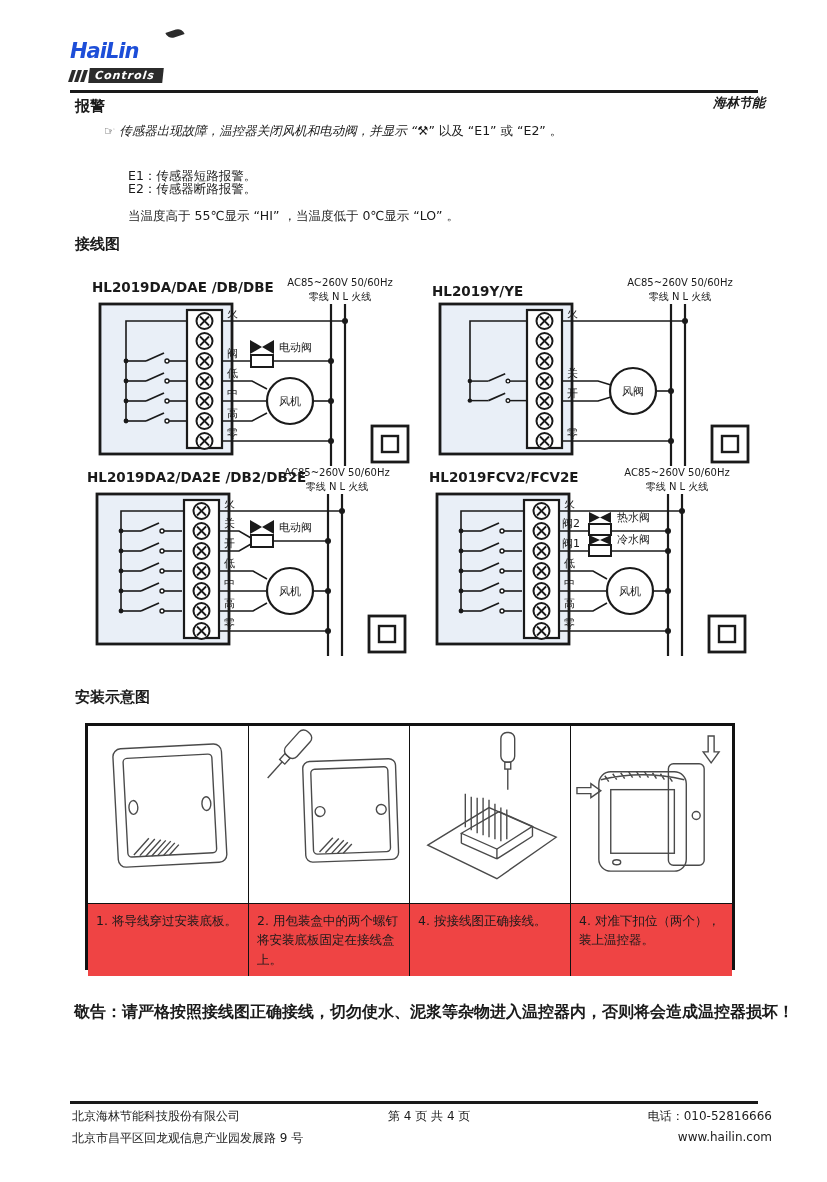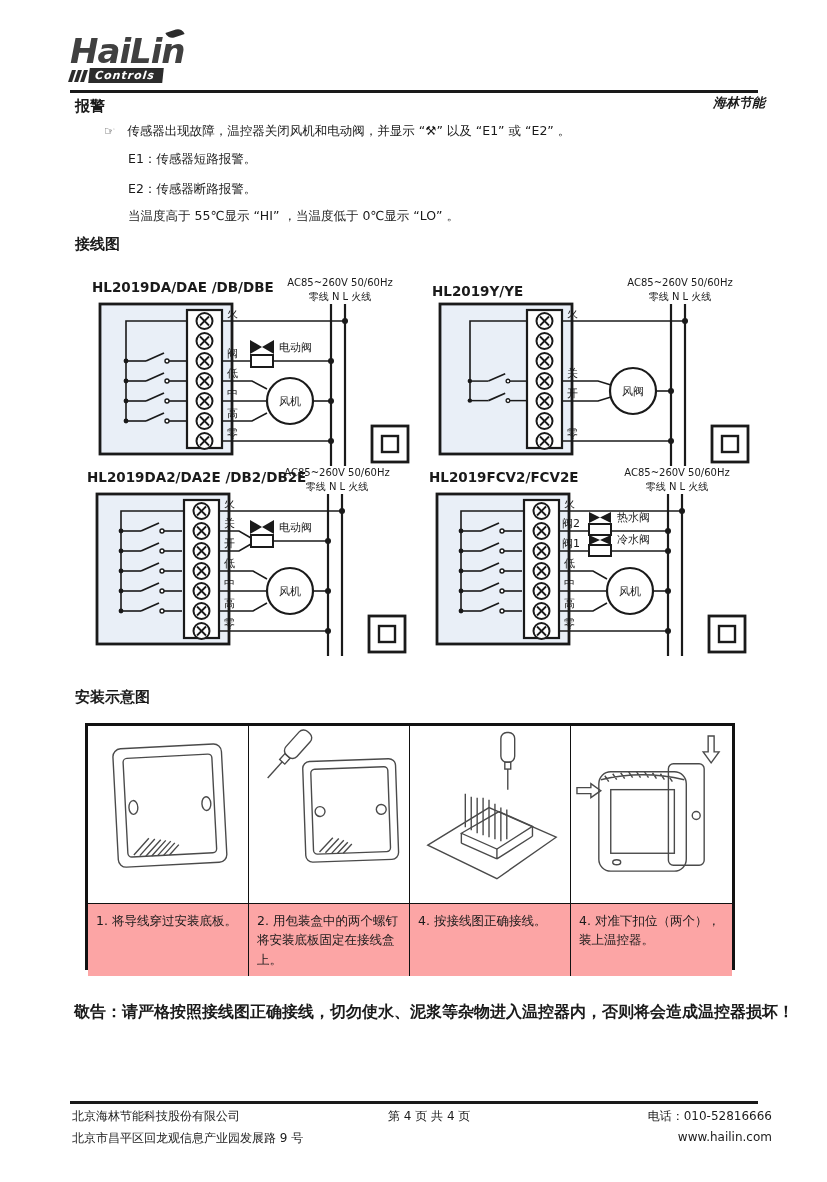--- a/index.html
+++ b/index.html
@@ -1,21 +1,21 @@
 <!DOCTYPE html>
 <html><head>
 <meta charset="utf-8">
 <style>
   html,body{margin:0;padding:0;background:#fff;}
   body{font-family:"DejaVu Sans","Liberation Sans",sans-serif;color:#1a1a1a;}
   #page{position:relative;width:827px;height:1182px;background:#fff;overflow:hidden;}
 
   
   .logo{position:absolute;left:70px;top:36px;width:120px;}
-  .logo-main{font-size:34px;font-weight:bold;font-style:italic;letter-spacing:-1px;color:#404040;line-height:30px;}
+  .logo-main{font-size:21px;font-weight:bold;font-style:italic;letter-spacing:-1px;color:#1d4ed8;line-height:30px;}
   .logo-leaf{position:absolute;left:96px;top:-6px;width:18px;height:7px;background:#2b2b2b;border-radius:0 8px 0 8px;transform:rotate(-18deg);}
   .logo-bar{margin-top:2px;display:flex;align-items:center;gap:3px;}
   .logo-ticks{display:flex;gap:2px;}
   .logo-ticks i{display:block;width:4px;height:12px;background:#2b2b2b;transform:skewX(-18deg);}
   .logo-controls{background:#2b2b2b;color:#fff;font-size:11px;font-style:italic;font-weight:bold;padding:1px 8px 1px 6px;transform:skewX(-6deg);letter-spacing:1px;}
   .brand-right{position:absolute;right:62px;top:62px;font-size:13px;font-weight:bold;font-style:italic;margin-top:32px;}
   .header-rule{position:absolute;left:70px;top:90px;width:688px;height:3px;background:#1a1a1a;}
 
   .h1{position:absolute;font-size:15px;font-weight:bold;}
   .alarm-line{position:absolute;font-size:12.5px;white-space:nowrap;}
@@ -27,21 +27,21 @@
   svg .psmall{font-size:10px;}
   .wire{stroke:#1a1a1a;stroke-width:1.6;fill:none;}
   .wire2{stroke:#1a1a1a;stroke-width:2.2;fill:none;}
   .boxline{stroke:#1a1a1a;stroke-width:2.8;}
   .blk{fill:#1a1a1a;}
 
   
   .install-table{position:absolute;left:85px;top:723px;width:650px;height:247px;border:3px solid #111;box-sizing:border-box;display:grid;grid-template-columns:repeat(4,1fr);grid-template-rows:177px 1fr;}
   .panel{border-right:1.5px solid #111;background:#fff;}
   .panel:nth-child(4){border-right:none;}
-  .caption{border-right:1.5px solid #111;border-top:1.5px solid #111;background:#fca5a5;font-size:12.5px;line-height:1.55;padding:7px 8px;box-sizing:border-box;}
+  .caption{border-right:1.5px solid #111;border-top:1.5px solid #111;background:#ef4444;font-size:12.5px;line-height:1.55;padding:7px 8px;box-sizing:border-box;}
   .caption:last-child{border-right:none;}
   .sketch{stroke:#4a4a4a;fill:none;stroke-width:1.4;}
 
   .notice{position:absolute;left:74px;top:1002px;width:700px;font-size:16px;font-weight:bold;white-space:nowrap;}
 
   .footer-rule{position:absolute;left:70px;top:1101px;width:688px;height:3px;background:#1a1a1a;}
   .f-txt{position:absolute;font-size:12px;white-space:nowrap;}
 </style>
 </head>
 <body>
@@ -84,23 +84,23 @@
         </span>
       <span class="logo-controls">Controls</span>
     </div>
   </div>
   <div class="brand-right">海林节能</div>
   <div class="header-rule"></div>
 
   <div class="h1" style="left:75px;top:97px;">报警</div>
   <div class="alarm-line" style="left:104px;top:123px;">
     <span>☞</span>
-    <span style="margin-left:8px;">传感器出现故障，温控器关闭风机和电动阀，并显示 “</span><span>⚒</span><span>” 以及 “E1” 或 “E2” 。</span>
+    <span style="font-style:italic;">传感器出现故障，温控器关闭风机和电动阀，并显示 “</span><span>⚒</span><span>” 以及 “E1” 或 “E2” 。</span>
   </div>
-  <div class="alarm-line" style="left:128px;top:151px;">E1：传感器短路报警。</div>
+  <div class="alarm-line" style="left:128px;top:168px;">E1：传感器短路报警。</div>
   <div class="alarm-line" style="left:128px;top:181px;text-align:right;">E2：传感器断路报警。</div>
   <div class="alarm-line" style="left:128px;top:208px;">当温度高于 55℃显示 “HI” ，当温度低于 0℃显示 “LO” 。</div>
 
   <div class="h1" style="left:75px;top:235px;">接线图</div>
 
   <svg class="diagram" style="left:88px;top:276px;" width="335" height="195" viewBox="0 0 335 195">
     <text class="dtitle" x="4" y="16">HL2019DA/DAE /DB/DBE</text>
     <text class="psmall" x="252" y="10" text-anchor="middle">AC85~260V  50/60Hz</text>
     <text class="psmall" x="252" y="24" text-anchor="middle">零线 N    L 火线</text>
     <line x1="243" y1="28" x2="243" y2="190" class="wire2"></line>

